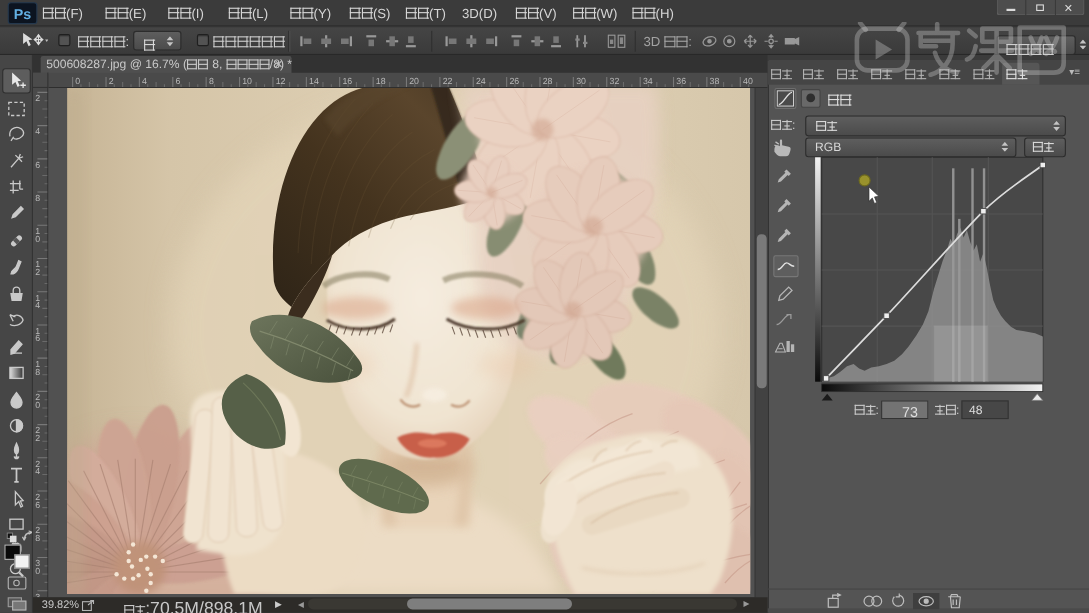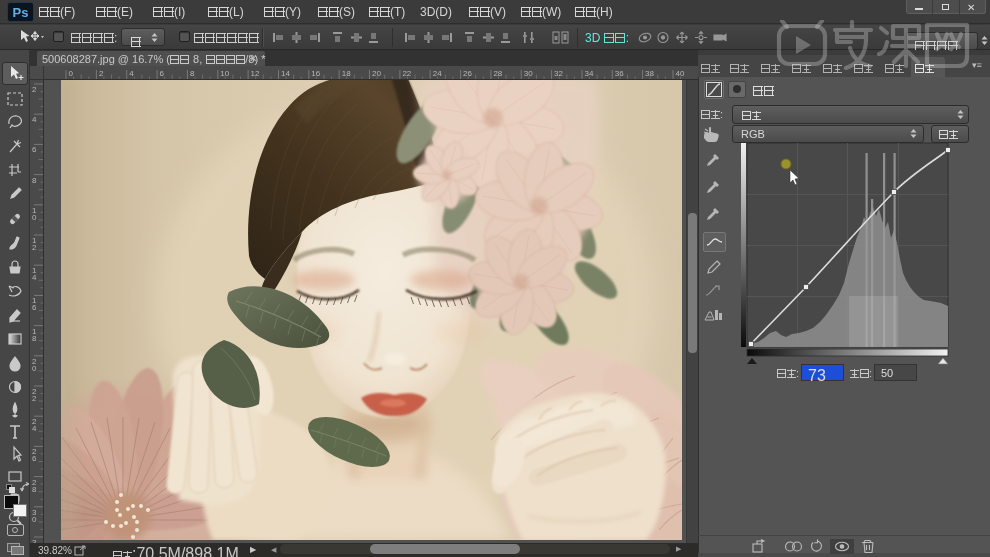--- a/index.html
+++ b/index.html
@@ -115,21 +115,21 @@
     <rect x="1" y="4" width="4" height="2" fill="#888"></rect>
     <rect x="8" y="7" width="4" height="2" fill="#888"></rect>
   </svg>
 <svg class="ab" style="left:552px;top:31px" width="18" height="13" viewBox="0 0 18 13">
     <rect x="1" y="1" width="6" height="11" fill="none" stroke="#999"></rect>
     <rect x="10" y="1" width="6" height="11" fill="none" stroke="#999"></rect>
     <rect x="2.5" y="5" width="3" height="4" fill="#888"></rect>
     <rect x="11.5" y="3" width="3" height="6" fill="#888"></rect>
   </svg>
 <div class="ab" style="left:577px;top:28px;width:1px;height:19px;background:#2e2e2e"></div>
-<div class="ab" style="left:585px;top:31px;color:#5eead4;font-size:12px">3D <i class="c"></i><i class="c"></i>:</div>
+<div class="ab" style="left:585px;top:31px;color:#a3a3a3;font-size:12px">3D <i class="c"></i><i class="c"></i>:</div>
 <svg class="ab" style="left:638px;top:30px" width="95" height="15" viewBox="0 0 95 15">
     <g fill="none" stroke="#989898" stroke-width="1.1">
       <ellipse cx="7" cy="7.5" rx="6" ry="4" transform="rotate(-20 7 7.5)"></ellipse>
       <circle cx="7" cy="7.5" r="1.5" fill="#989898"></circle>
       <circle cx="25" cy="7.5" r="5"></circle>
       <circle cx="25" cy="7.5" r="1.6" fill="#989898"></circle>
       <path d="M44 2 v11 M38.5 7.5 h11 M44 2 l-2 2.2 M44 2 l2 2.2 M44 13 l-2 -2.2 M44 13 l2 -2.2 M38.5 7.5 l2.2 -2 M38.5 7.5 l2.2 2 M49.5 7.5 l-2.2 -2 M49.5 7.5 l-2.2 2"></path>
       <circle cx="63" cy="7.5" r="2"></circle>
       <path d="M63 1.5 v3 M63 10.5 v3 M57 7.5 h3 M66 7.5 h3 M63 1.5 l-1.5 1.8 h3 Z M63 13.5 l-1.5 -1.8 h3 Z"></path>
       <path d="M76 5 h8 v5 h-8 Z M84 6.5 l4 -2 v6 l-4 -2" fill="#989898"></path>
@@ -835,23 +835,23 @@
     <rect x="65.5" y="144.5" width="5" height="5" fill="#eeeeee" stroke="#444" stroke-width="0.8"></rect>
     <rect x="153.5" y="49.5" width="5" height="5" fill="#eeeeee" stroke="#444" stroke-width="0.8"></rect>
     <rect x="207.5" y="7.5" width="5" height="5" fill="#eeeeee" stroke="#444" stroke-width="0.8"></rect>
     <circle cx="48" cy="24" r="5" fill="#99922c" stroke="#6e6a1e" stroke-width="1"></circle>
     <path d="M52,30 l0,13 3,-3 2,5 2,-1 -2,-5 4,-0.5 Z" fill="#ffffff" stroke="#333" stroke-width="0.6"></path>
     <rect x="9" y="209" width="201" height="7" fill="url(#hg)" stroke="#2f2f2f" stroke-width="0.8"></rect>
     <path d="M9,224 l5,-6 5,6 Z" fill="#1a1a1a"></path>
     <path d="M200,224 l5,-6 5,6 Z" fill="#e8e8e8" stroke="#777" stroke-width="0.7"></path>
   </svg>
 <div class="ab" style="left:776px;top:367px;color:#c9c9c9;font-size:11px"><i class="s"></i><i class="s2"></i>:</div>
-<div class="ab" style="left:801px;top:364px;width:43px;height:17px;background:#1d4ed8;border:1px solid #333;color:#ddd;font-size:16px;padding:2px 0 0 6px">73</div>
+<div class="ab" style="left:801px;top:364px;width:43px;height:17px;background:#737373;border:1px solid #333;color:#ddd;font-size:13px;padding:2px 0 0 18px">73</div>
 <div class="ab" style="left:849px;top:367px;color:#c9c9c9;font-size:11px"><i class="s2"></i><i class="s"></i>:</div>
-<div class="ab" style="left:874px;top:364px;width:43px;height:17px;background:#474747;border:1px solid #333;color:#ddd;font-size:11px;padding:2px 0 0 6px">50</div>
+<div class="ab" style="left:874px;top:364px;width:43px;height:17px;background:#474747;border:1px solid #333;color:#ddd;font-size:11px;padding:2px 0 0 6px">48</div>
 <div class="ab" style="left:698px;top:535px;width:292px;height:1px;background:#444"></div>
 <div class="ab" style="left:698px;top:553px;width:292px;height:4px;background:#4a4a4a"></div>
 <svg class="ab" style="left:750px;top:539px" width="230" height="15" viewBox="0 0 230 15" fill="none" stroke="#bdbdbd" stroke-width="1.1">
     <rect x="3" y="5" width="9" height="8"></rect>
     <path d="M7 5 V2 h7 M11 0.5 l3 1.5 -3 1.5"></path>
     <circle cx="40" cy="7.5" r="4.5"></circle>
     <circle cx="47" cy="7.5" r="4.5"></circle>
     <path d="M63 3.5 a5 5 0 1 0 5 -1.2 M67.5 0.5 v3.2 h-3.2"></path>
     <rect x="80" y="0" width="24" height="15" fill="#3f3f3f" stroke="none"></rect>
     <ellipse cx="92" cy="7.5" rx="6.5" ry="4.2"></ellipse>

